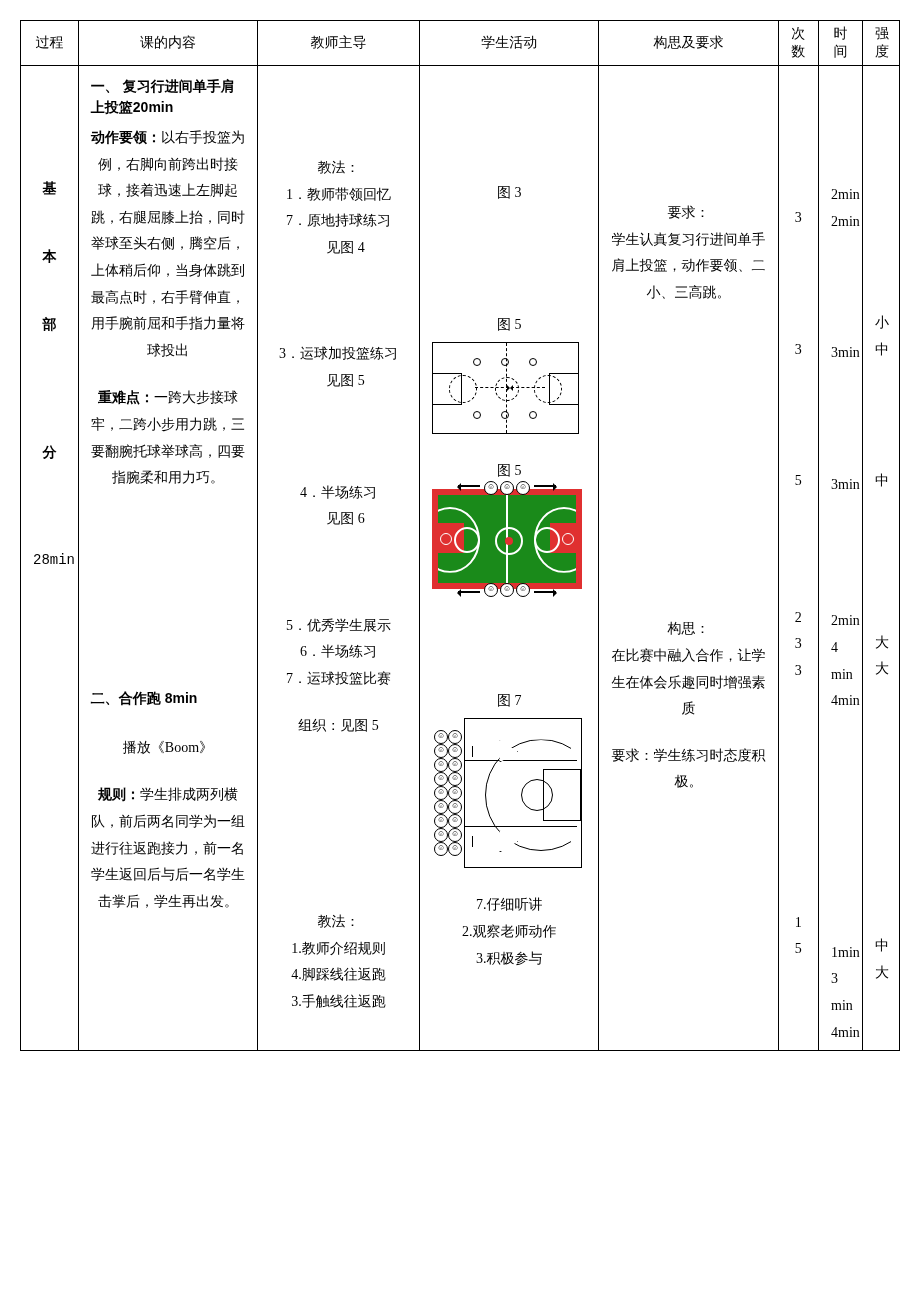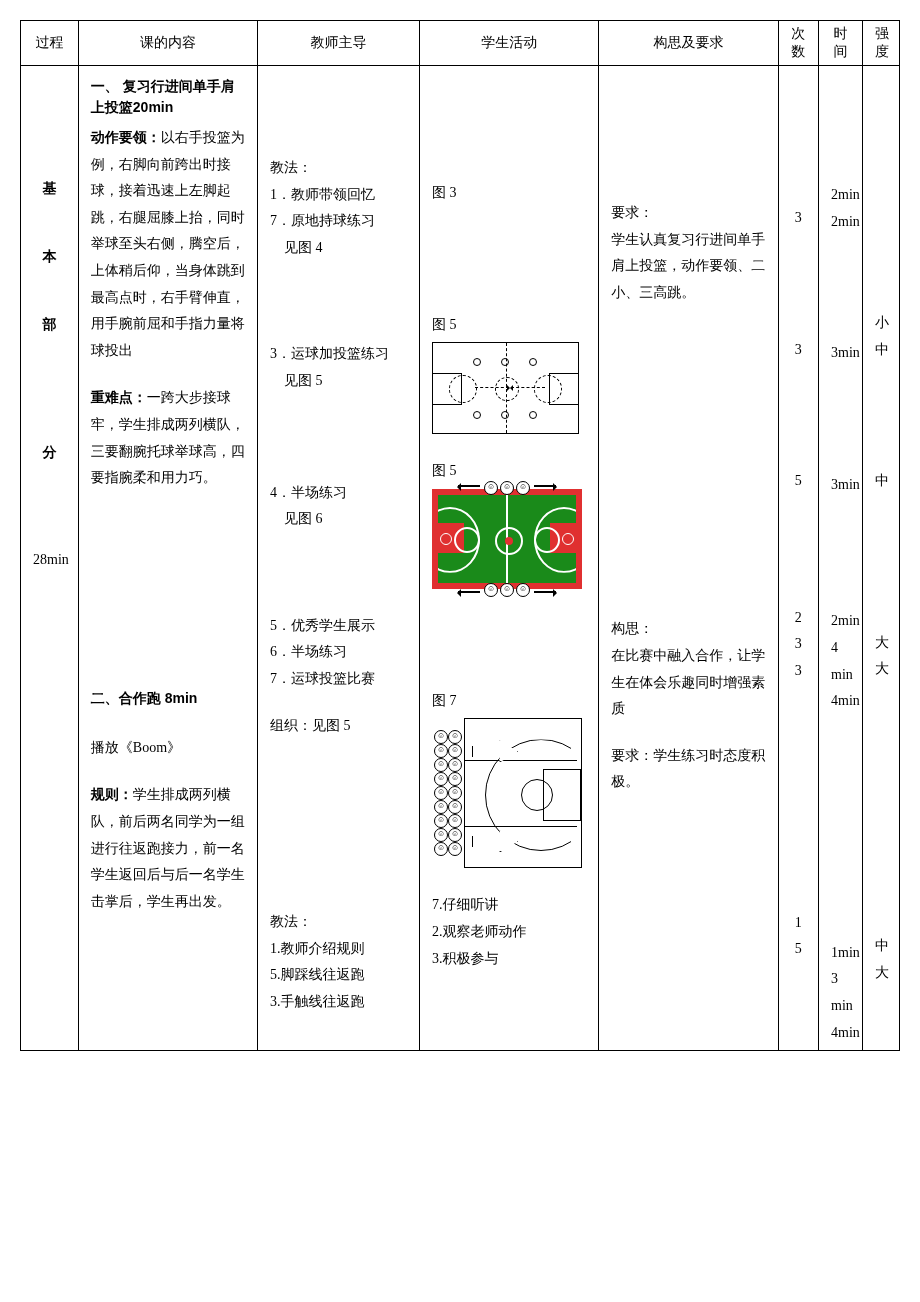--- a/index.html
+++ b/index.html
@@ -43,30 +43,32 @@
   }
   .process-cell .char {
     display: block;
     margin: 50px 0;
     font-weight: bold;
   }
   .process-cell .time {
     display: block;
     margin-top: 30px;
     font-weight: normal;
+    font-family: Liberation Mono, monospace;
   }
 
   .section-title {
     font-family: "SimHei", "黑体", sans-serif;
     font-weight: bold;
     margin: 6px 0;
     line-height: 1.5;
   }
   .body-text {
     line-height: 1.9;
+    text-align: center;
   }
   .label-bold {
     font-family: "SimHei", "黑体", sans-serif;
     font-weight: bold;
   }
   .spacer-md { height: 20px; }
 
   .num-cell { text-align: center; }
   .narrow-cell { line-height: 1.9; }
 
@@ -234,21 +236,21 @@
       <span class="time" style="margin-top:90px">28min</span>
     </td>
 
     <td>
       <div class="section-title">一、 复习行进间单手肩上投篮20min</div>
       <div class="body-text">
         <span class="label-bold">动作要领：</span><span>以右手投篮为例，右脚向前跨出时接球，接着迅速上左脚起跳，右腿屈膝上抬，同时举球至头右侧，腾空后，上体稍后仰，当身体跳到最高点时，右手臂伸直，用手腕前屈和手指力量将球投出</span>
       </div>
       <div class="spacer-md"></div>
       <div class="body-text">
-        <span class="label-bold">重难点：</span><span>一跨大步接球牢，学生排成两列横队，三要翻腕托球举球高，四要指腕柔和用力巧。</span>
+        <span class="label-bold">重难点：</span><span>一跨大步接球牢，二跨小步用力跳，三要翻腕托球举球高，四要指腕柔和用力巧。</span>
       </div>
       <div style="height:190px"></div>
       <div class="section-title">二、合作跑 8min</div>
       <div class="spacer-md"></div>
       <div class="body-text">播放《Boom》</div>
       <div class="spacer-md"></div>
       <div class="body-text">
         <span class="label-bold">规则：</span><span>学生排成两列横队，前后两名同学为一组进行往返跑接力，前一名学生返回后与后一名学生击掌后，学生再出发。</span>
       </div>
     </td>
@@ -267,21 +269,21 @@
       <div class="body-text" style="padding-left:1em">见图 6</div>
       <div style="height:80px"></div>
       <div class="body-text">5．优秀学生展示</div>
       <div class="body-text">6．半场练习</div>
       <div class="body-text">7．运球投篮比赛</div>
       <div class="spacer-md"></div>
       <div class="body-text">组织：见图 5</div>
       <div style="height:170px"></div>
       <div class="body-text">教法：</div>
       <div class="body-text">1.教师介绍规则</div>
-      <div class="body-text">5.脚踩线往返跑</div>
+      <div class="body-text">4.脚踩线往返跑</div>
       <div class="body-text">3.手触线往返跑</div>
     </td>
 
     <td>
       <div style="height:110px"></div>
       <div class="body-text">图 3</div>
       <div style="height:105px"></div>
       <div class="body-text">图 5</div>
       <div class="fig5">
         <div class="half-line"></div>

